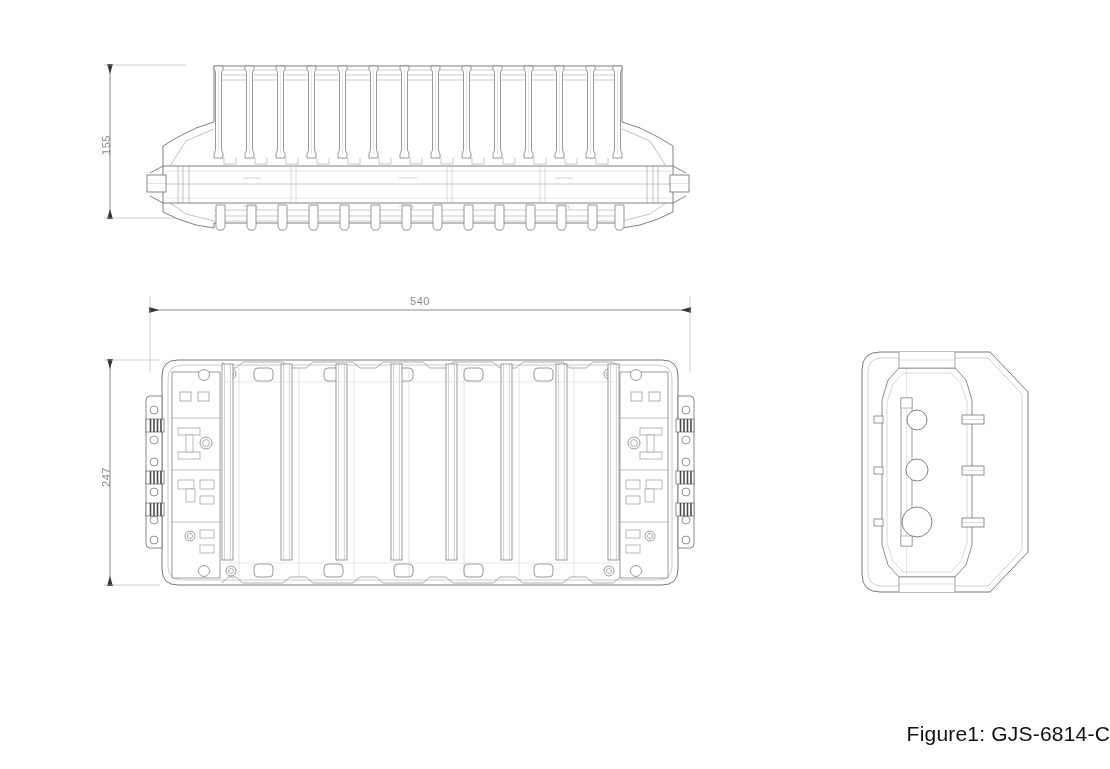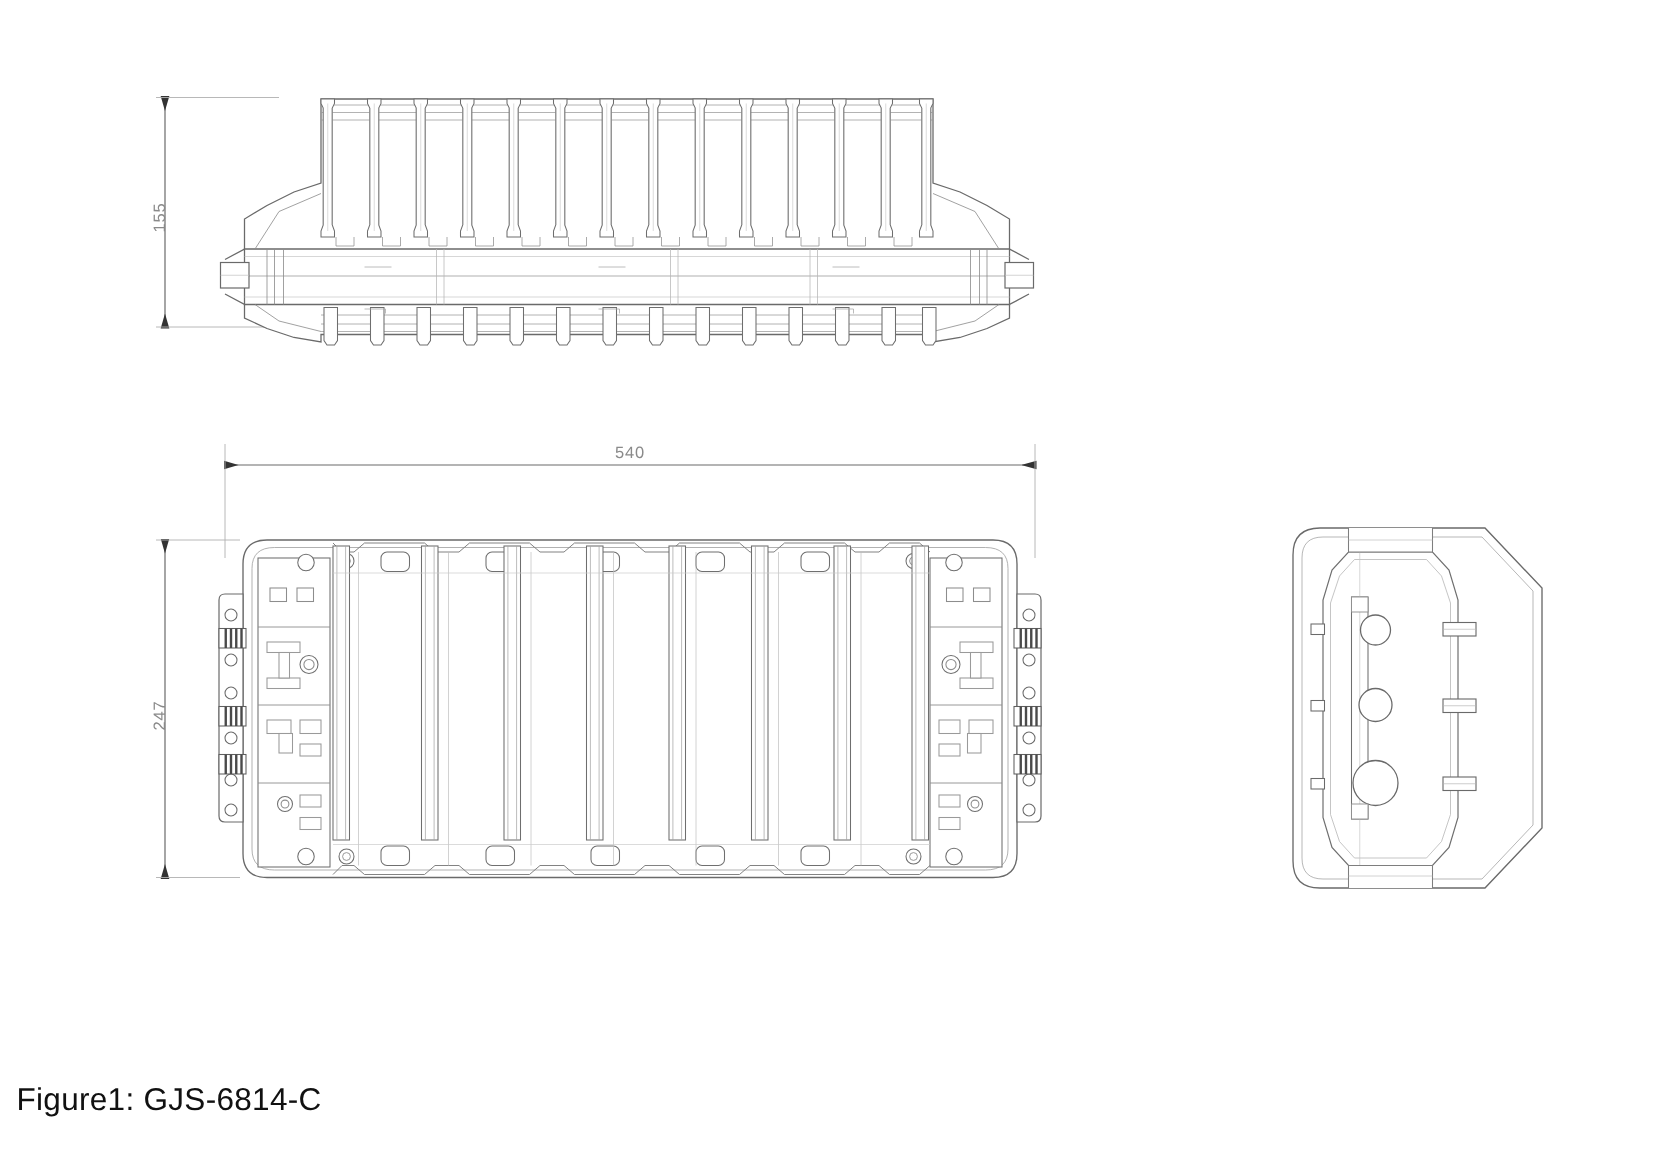--- a/index.html
+++ b/index.html
@@ -16,26 +16,25 @@
   .dimtext{
     font-family:"Liberation Sans",sans-serif;
     font-size:11px;
     fill:#8a8a8a;
     letter-spacing:0.5px;
   }
   .caption{
     position:absolute;
     left:0;right:0;
     top:722px;
-    text-align:left;
+    text-align:right;
     font-size:21px;
     font-family:"Liberation Sans",sans-serif;
     color:#111111;
     letter-spacing:0.2px;
-    margin-left:11px;
   }
 </style>
 </head>
 <body>
 
 <div id="sheet">
 <svg width="1110" height="769" viewBox="0 0 1110 769" xmlns="http://www.w3.org/2000/svg">
   <defs>
     <marker id="arrEnd" markerWidth="10" markerHeight="8" refX="9" refY="4" orient="auto" markerUnits="userSpaceOnUse">
       <path d="M0,4 L10,1.1 L10,6.9 Z" fill="#333"></path>

